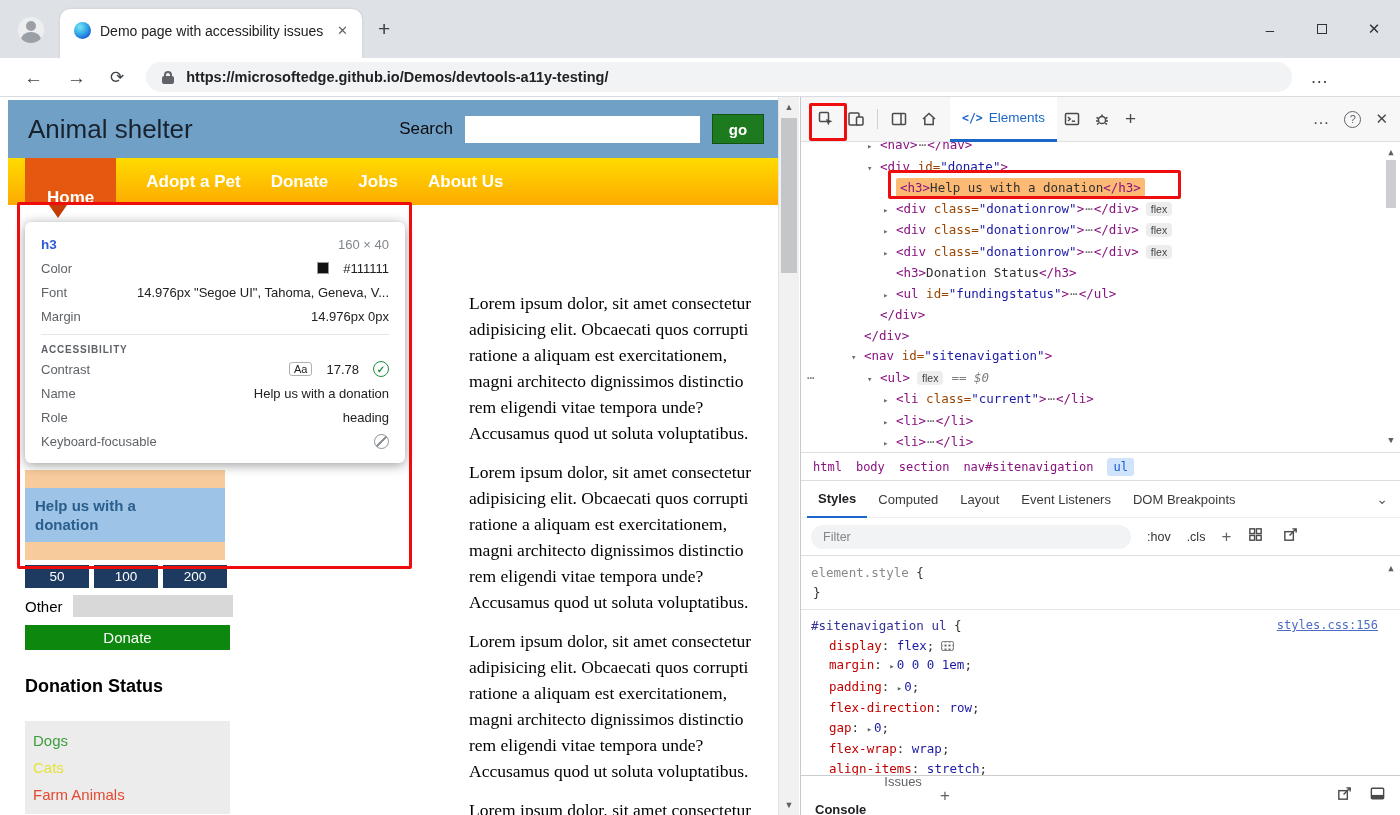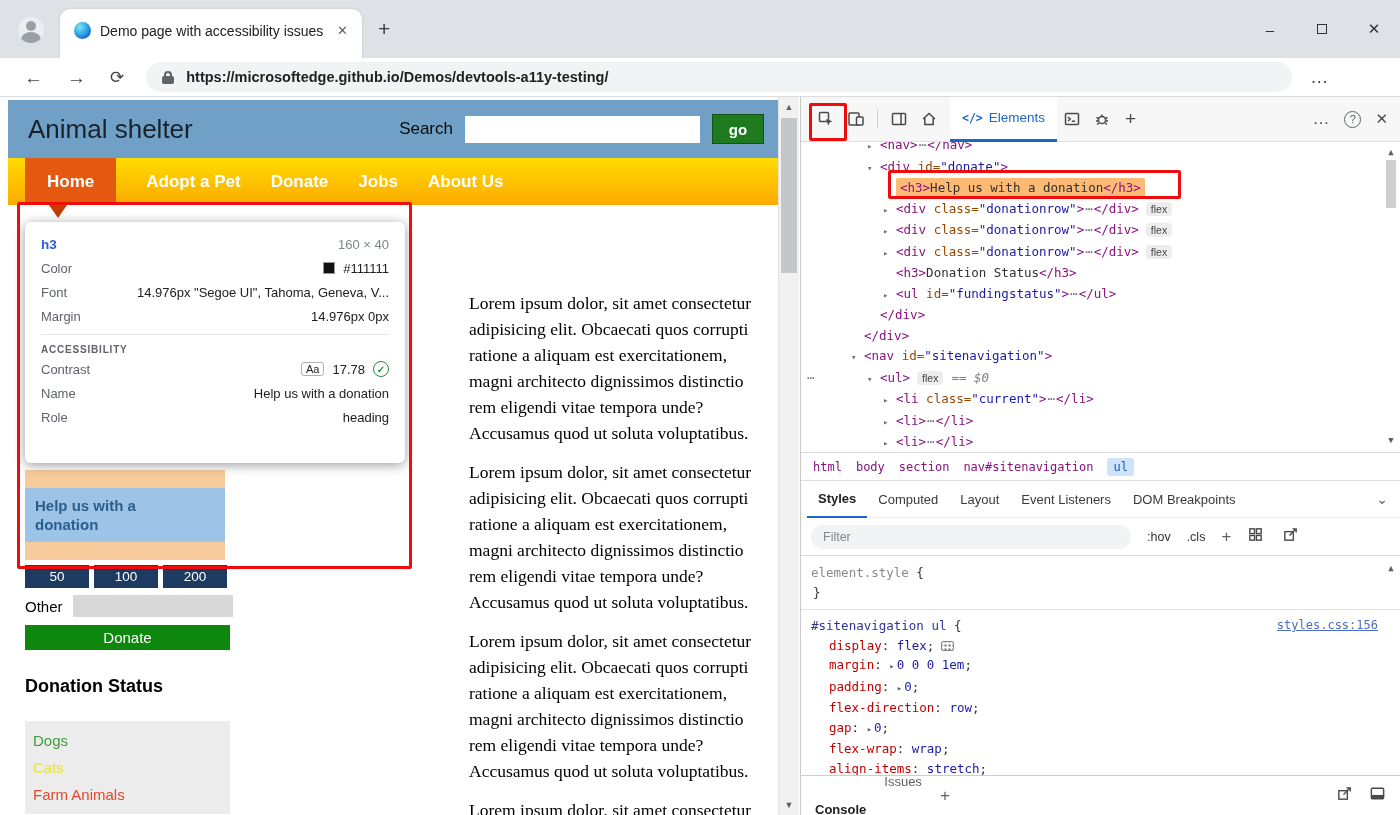--- a/index.html
+++ b/index.html
@@ -36,21 +36,21 @@
 
   
   .page-wrap { position:relative; width:800px; flex:none; background:#fff; overflow:hidden; }
   .site-header { position:absolute; left:8px; top:3px; width:770px; height:58px; background:var(--header-blue); display:flex; align-items:center; }
   .site-title { margin-left:20px; font-size:26px; color:#17222d; }
   .search-label { margin-left:auto; margin-right:12px; font-size:17px; color:#0b0b0b; }
   .search-input { width:235px; height:27px; border:1px solid #fff; background:#fff; outline:none; font-size:14px; padding:0 6px; }
   .go-btn { margin:0 14px 0 12px; width:52px; height:30px; background:var(--go-green); color:#fff; border:1px solid #145214; font-size:15px; font-weight:bold; }
   .site-nav { position:absolute; left:8px; top:61px; width:770px; height:47px; background:linear-gradient(var(--nav-yellow-top), var(--nav-yellow-bottom)); display:flex; align-items:center; padding-left:17px; gap:30px; }
   .nav-item { font-size:17px; font-weight:bold; color:#fff; position:relative; white-space:nowrap; }
-  .nav-item.current { background:var(--nav-current); padding:0 22px; line-height:47px; height:47px; }
+  .nav-item.current { background:var(--nav-current); padding:16px 22px; line-height:47px; height:47px; }
   .nav-item.current::after { content:""; position:absolute; top:47px; left:24px; border:9px solid transparent; border-top:13px solid #c33d05; }
 
   .left-col { position:absolute; left:25px; top:373px; width:205px; }
   .hl-margin { width:200px; height:18px; background:var(--margin-orange); }
   .hl-content { width:200px; background:var(--content-blue); padding:8px 40px 8px 10px; font-size:15px; font-weight:bold; line-height:19px; color:var(--content-text); }
   .amounts { margin-top:5px; display:flex; gap:5px; width:202px; }
   .amount-btn { flex:1; height:23px; background:var(--amount-navy); color:#fff; border:none; font-size:13.5px; }
   .other-row { margin-top:7px; display:flex; align-items:center; }
   .other-label { font-size:15px; color:#000; }
   .other-input { margin-left:10px; width:160px; height:22px; background:#d8d8d8; border:none; outline:none; padding:0 4px; font-size:13px; }
@@ -66,21 +66,21 @@
   .sb-arrow { position:absolute; left:0; width:100%; text-align:center; font-size:9px; color:#606060; }
   .sb-up { top:5px; } .sb-down { bottom:5px; }
   .page-thumb { position:absolute; left:2px; right:2px; top:21px; height:155px; background:#c4c7ca; }
 
   
   .tooltip { position:absolute; left:25px; top:125px; width:380px; height:241px; background:#fff; border-radius:6px; box-shadow:0 2px 12px rgba(0,0,0,.4); padding:10px 16px 8px 16px; z-index:5; overflow:hidden; }
   .tt-row { display:flex; justify-content:space-between; align-items:center; min-height:24px; font-size:13px; color:#202124; }
   .tt-tag { color:#2f5bd7; font-weight:600; font-size:13.5px; }
   .tt-dims { color:#80868b; }
   .tt-label { color:#5f6368; }
-  .tt-value { display:flex; align-items:center; gap:8px; color:#202124; white-space:nowrap; }
+  .tt-value { display:flex; align-items:center; gap:14px; color:#202124; white-space:nowrap; }
   .swatch { width:12px; height:12px; background:#111111; border:1px solid #999; display:inline-block; }
   .tt-section { border-top:1px solid #e6e6e6; margin-top:6px; padding-top:9px; padding-bottom:2px; font-size:10px; font-weight:bold; letter-spacing:.8px; color:#5f6368; }
   .aa-badge { border:1px solid #b0b0b0; border-radius:3px; padding:0 4px; font-size:11px; color:#202124; }
   .check-circle { width:16px; height:16px; border:1.6px solid var(--pass-green); border-radius:50%; color:var(--pass-green); font-size:10px; display:flex; align-items:center; justify-content:center; font-weight:bold; }
   .no-icon { width:15px; height:15px; border:1.6px solid #8d9297; border-radius:50%; display:inline-block; background:linear-gradient(135deg, transparent 44%, #8d9297 44%, #8d9297 56%, transparent 56%); }
 
   
   .devtools { flex:1; min-width:0; border-left:1px solid #c9c9c9; display:flex; flex-direction:column; background:#fff; }
   .dt-toolbar { height:45px; flex:none; background:#f7f7f7; border-bottom:1px solid #e0e0e0; display:flex; align-items:center; padding-left:10px; }
   .dt-icon { width:30px; height:30px; display:flex; align-items:center; justify-content:center; flex:none; color:#4a4a4a; }
@@ -279,20 +279,26 @@
             <span class="check-circle">✓</span>
           </span>
         </div>
         <div class="tt-row">
           <span class="tt-label">Name</span>
           <span class="tt-value">Help us with a donation</span>
         </div>
         <div class="tt-row">
           <span class="tt-label">Role</span>
           <span class="tt-value">heading</span>
+        </div>
+        <div class="tt-row">
+          <span class="tt-label">Keyboard-focusable</span>
+          <span class="tt-value">
+              <span class="no-icon"></span>
+            </span>
         </div>
       </div>
     </div>
 
     <div class="devtools">
 
       <div class="dt-toolbar">
         <span class="dt-icon">
           <svg width="18" height="18" viewBox="0 0 18 18">
               <rect x="2.5" y="2.5" width="9" height="9" rx="1"></rect>

